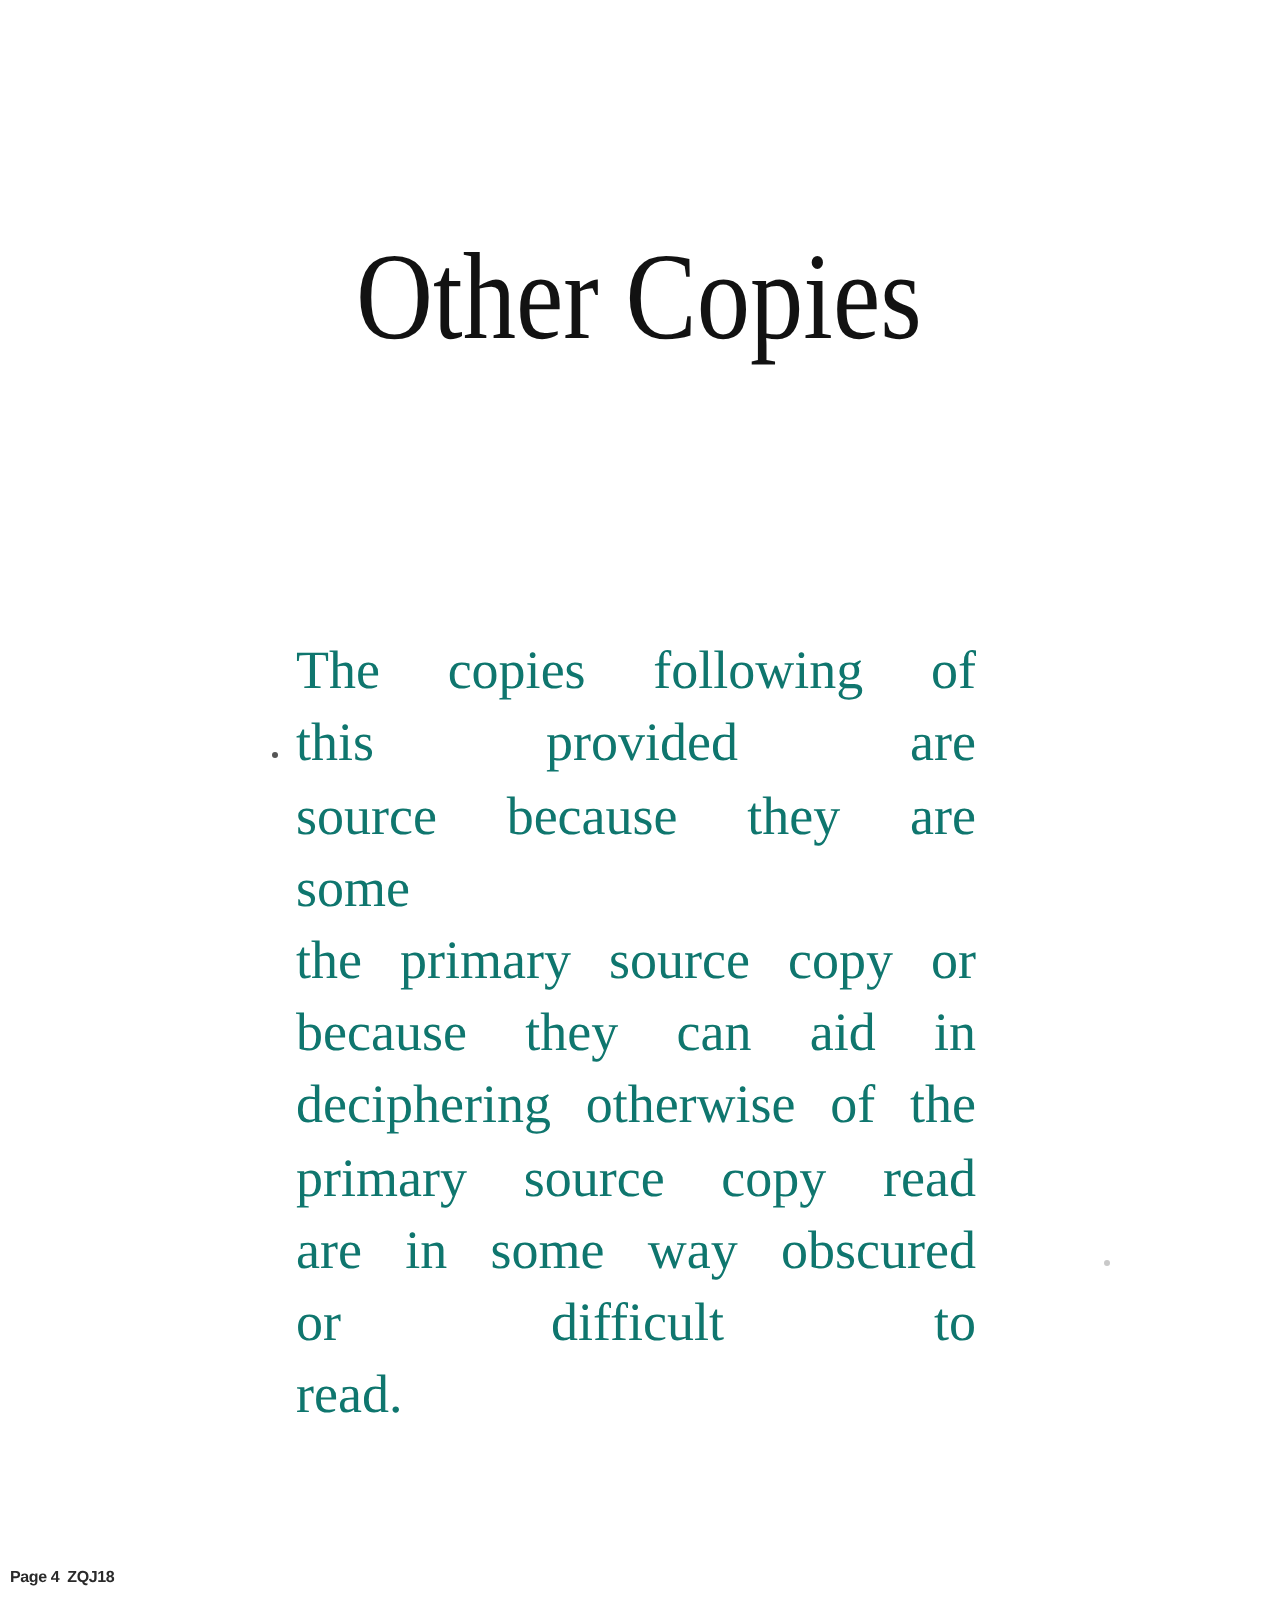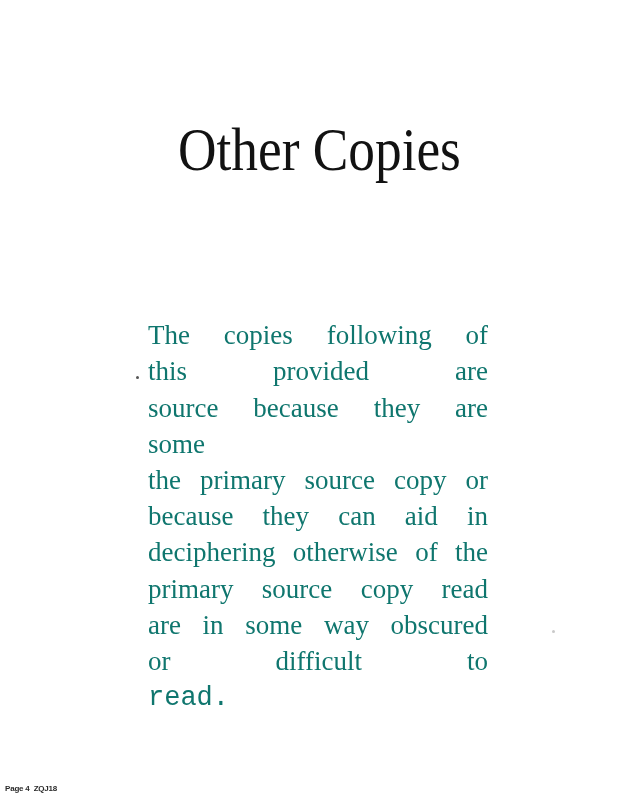--- a/index.html
+++ b/index.html
@@ -42,21 +42,20 @@
     display: flex;
     justify-content: space-between;
     align-items: flex-end;
     height: 36.2px;
     font-size: 27px;
     white-space: nowrap;
     color: #0f766e;
   }
   .line.last {
     justify-content: flex-start;
-    font-family: Liberation Mono, monospace;
   }
   .footer {
     position: absolute;
     left: 5px;
     top: 784px;
     font-family: "Liberation Sans", "DejaVu Sans", sans-serif;
     font-size: 8px;
     font-weight: bold;
     letter-spacing: -0.2px;
     white-space: pre;

